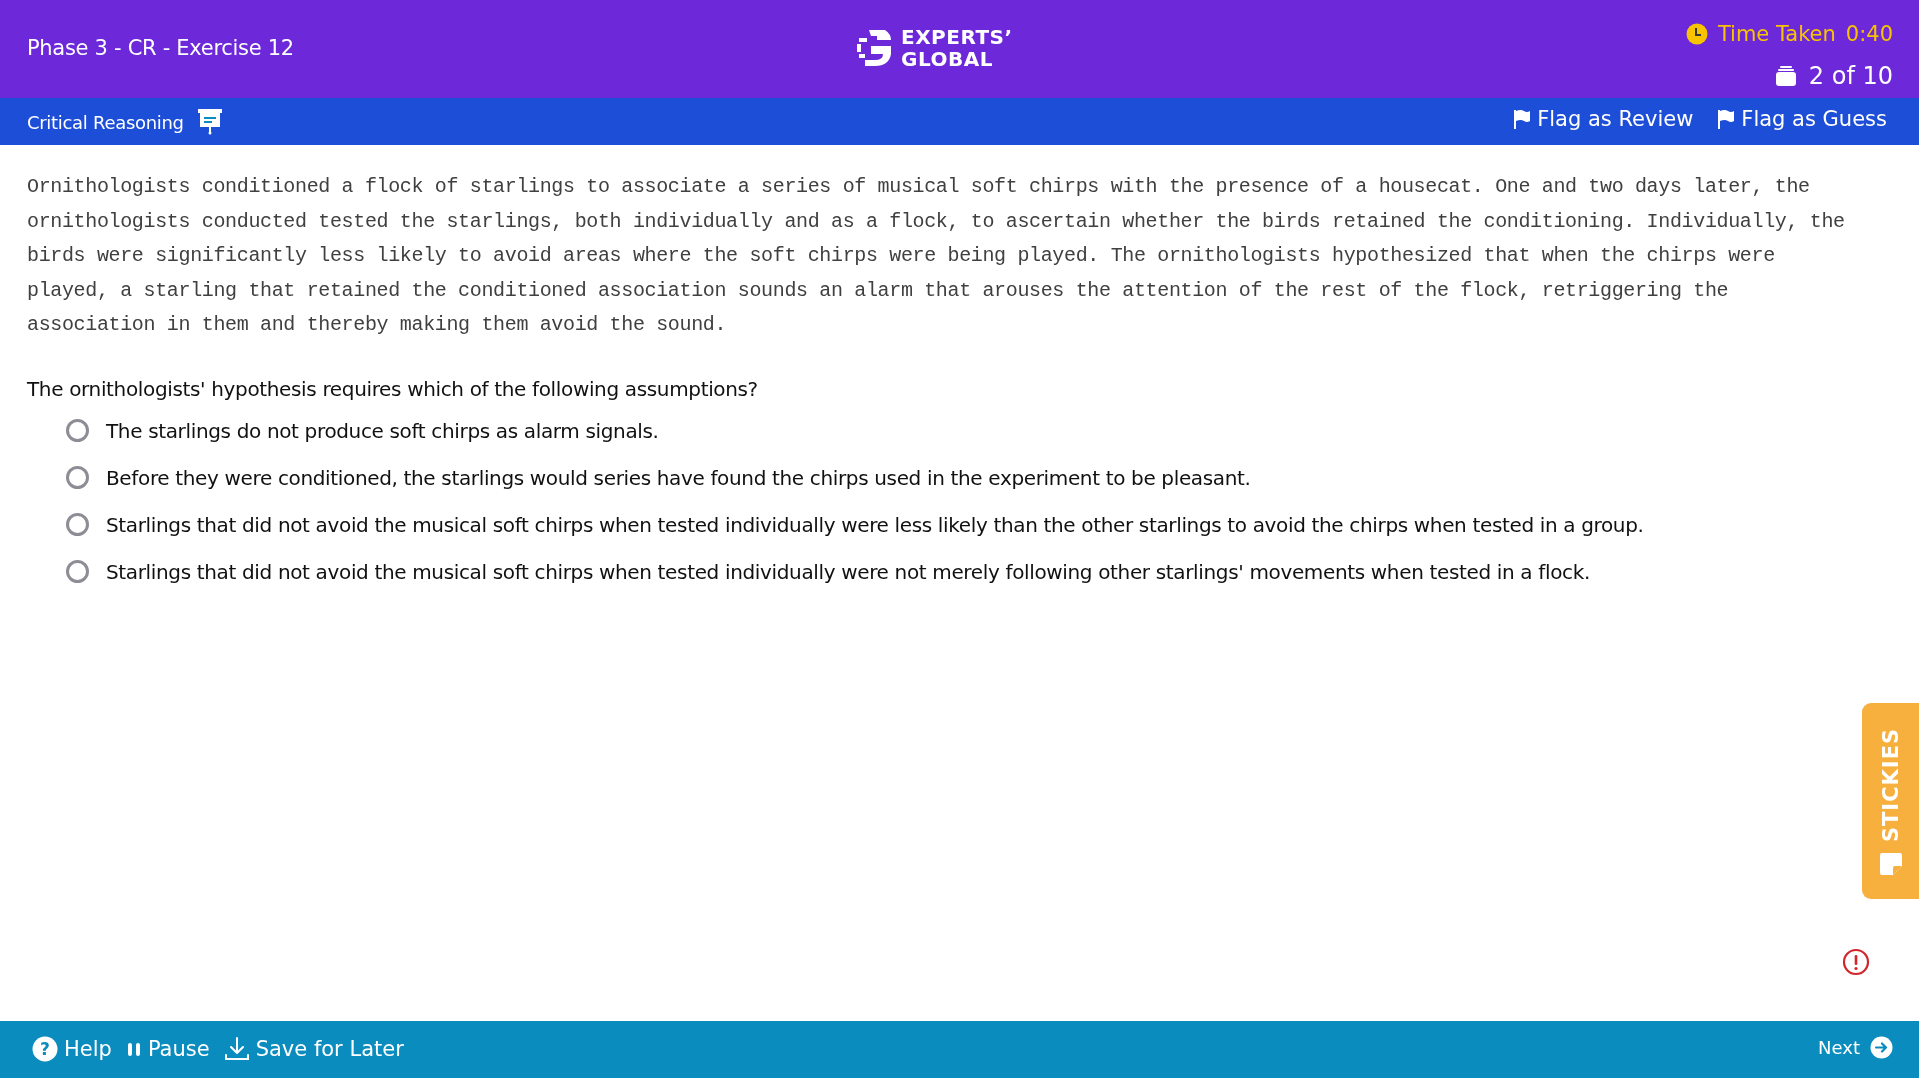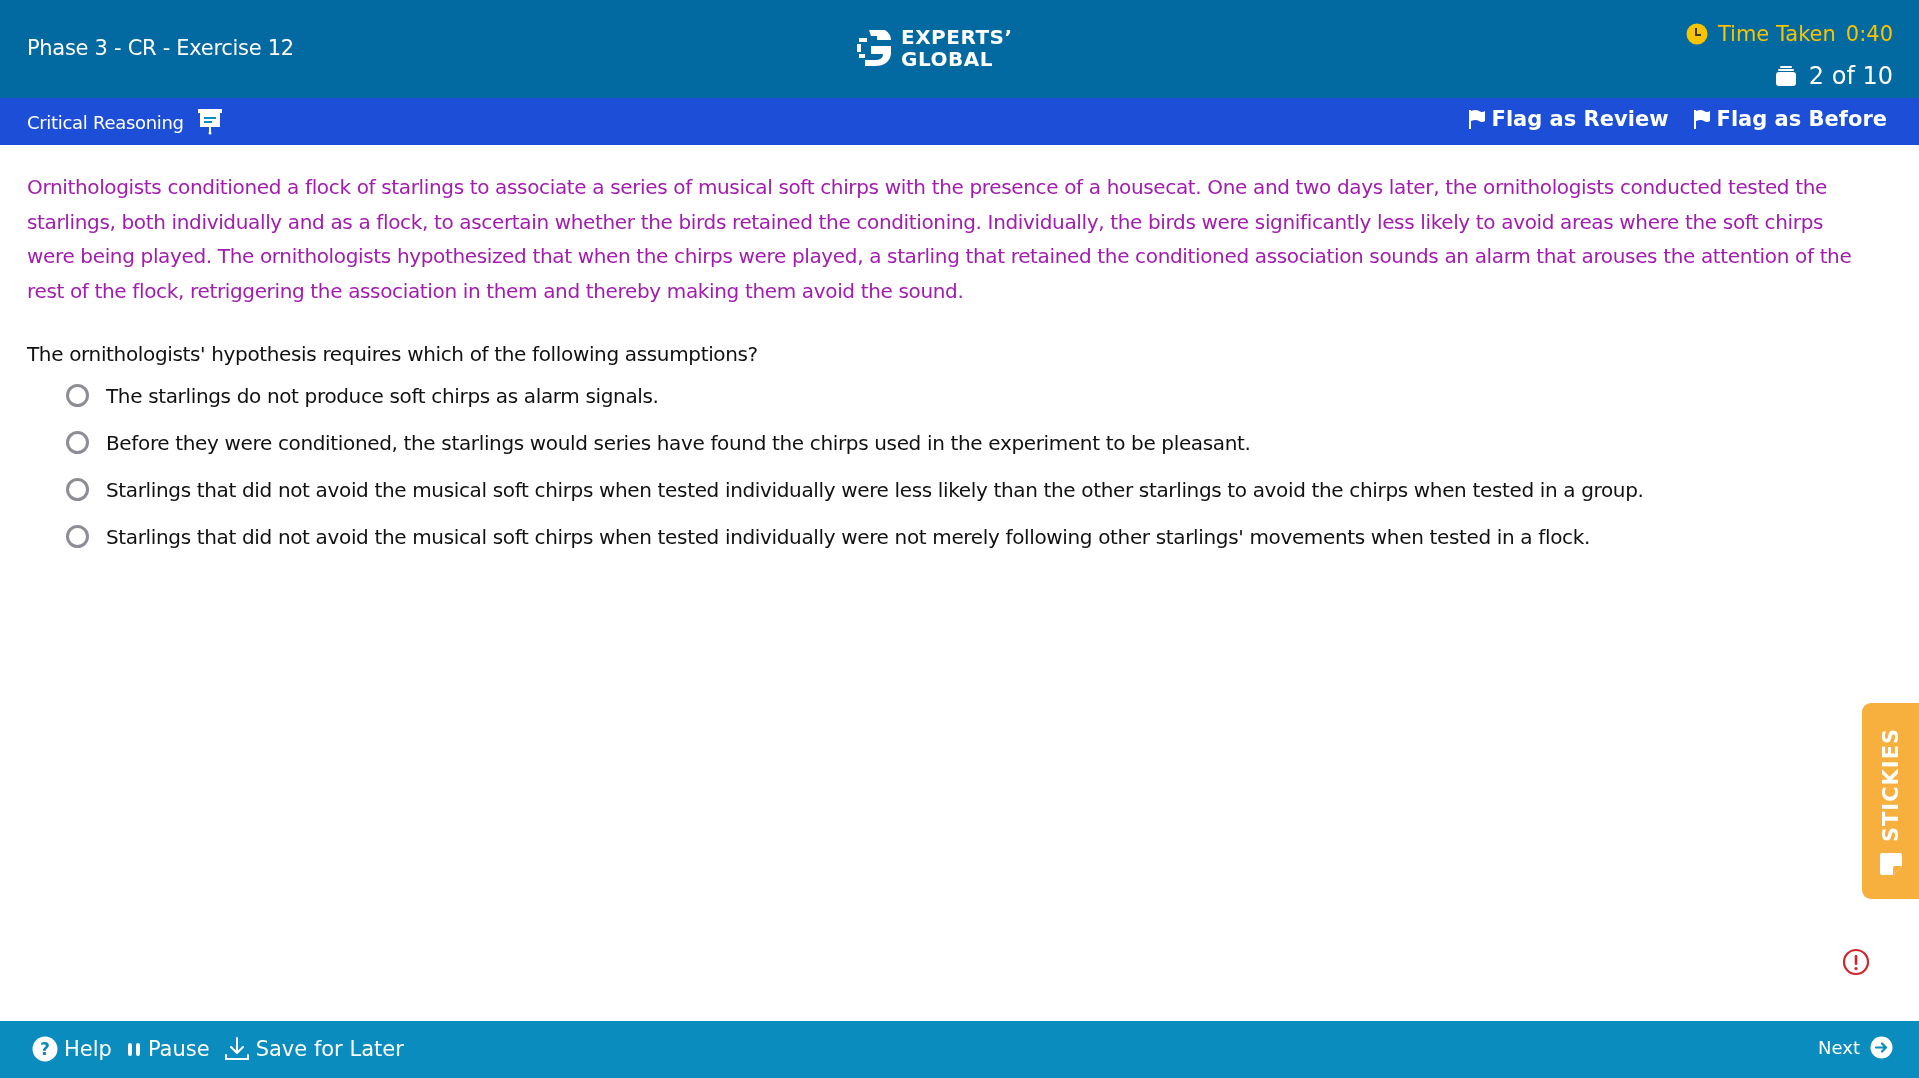--- a/index.html
+++ b/index.html
@@ -1,37 +1,37 @@
 <!DOCTYPE html>
 <html><head>
 <meta charset="utf-8">
 <style>
   * { box-sizing: border-box; margin: 0; padding: 0; }
   html, body { width: 1919px; height: 1078px; overflow: hidden; background: #ffffff; }
   body { font-family: "DejaVu Sans", sans-serif; color: #111; position: relative; }
 
-  .topbar { position: absolute; left: 0; top: 0; width: 1919px; height: 98px; background: #0369a1; color: #fff; }
+  .topbar { position: absolute; left: 0; top: 0; width: 1919px; height: 98px; background: #6d28d9; color: #fff; }
   .exercise-title { position: absolute; left: 27px; top: 36px; font-size: 21px; letter-spacing: -0.3px; }
   .logo { position: absolute; left: 855px; top: 26px; display: flex; gap: 8px; }
   .logo-mark { width: 38px; height: 44px; }
   .logo-text { font-family: "DejaVu Sans", sans-serif; font-weight: bold; font-size: 20px; line-height: 22px; letter-spacing: 0.5px; color: #fff; }
   .timer { position: absolute; right: 26px; top: 22px; display: flex; align-items: center; gap: 10px; color: #f8c400; font-size: 21px; }
   .timer .clock { width: 22px; height: 22px; }
   .counter { position: absolute; right: 26px; top: 62px; display: flex; align-items: center; gap: 12px; color: #fff; font-size: 24px; }
   .counter .stack { width: 22px; height: 22px; }
 
   .subbar { position: absolute; left: 0; top: 98px; width: 1919px; height: 47px; background: #1d4ed8; color: #fff; }
   .section-label { position: absolute; left: 27px; top: 11px; font-size: 18px; letter-spacing: -0.3px; display: flex; align-items: center; gap: 14px; }
   .section-label svg { width: 24px; height: 26px; }
   .flags { position: absolute; right: 32px; top: 9px; display: flex; gap: 24px; font-size: 21px; }
-  .flag-btn { display: flex; align-items: center; gap: 6px; cursor: pointer; font-weight: bold; }
+  .flag-btn { display: flex; align-items: center; gap: 6px; cursor: pointer; }
   .flag-btn svg { width: 18px; height: 20px; }
 
   .content { position: absolute; left: 27px; top: 170px; width: 1840px; }
-  .passage { font-size: 20px; line-height: 34.5px; letter-spacing: -0.35px; color: #a21caf; }
+  .passage { font-size: 20px; line-height: 34.5px; letter-spacing: -0.35px; color: #404040; font-family: Liberation Mono, monospace; }
   .stem { margin-top: 34px; font-size: 20px; letter-spacing: -0.35px; }
   .options { margin-top: 18px; margin-left: 39px; }
   .option { display: flex; height: 47px; font-size: 20px; letter-spacing: -0.35px; cursor: pointer; }
   .radio { width: 23px; height: 23px; border: 3px solid #8d8d95; border-radius: 50%; margin-right: 17px; flex-shrink: 0; background: #fff; }
 
   .stickies { position: absolute; left: 1862px; top: 703px; width: 57px; height: 196px; background: #f7b03e; border-radius: 9px 0 0 9px; color: #fff; }
   .stickies-label { position: absolute; left: 50%; top: 82px; transform: translate(-50%, -50%) rotate(-90deg); font-weight: bold; font-size: 21px; letter-spacing: 1px; white-space: nowrap; }
   .stickies-icon { position: absolute; left: 16px; top: 148px; width: 26px; height: 26px; }
 
   .alert-icon { position: absolute; left: 1842px; top: 948px; width: 28px; height: 28px; }
@@ -101,21 +101,21 @@
         <rect x="1" y="1" width="2" height="19" fill="#fff"></rect>
         <path d="M3 2 Q8 0 11 2 Q14 4 17 2 L17 12 Q14 14 11 12 Q8 10 3 12 Z" fill="#fff"></path>
       </svg>
       <span>Flag as Review</span>
     </div>
     <div class="flag-btn">
       <svg viewBox="0 0 18 20">
         <rect x="1" y="1" width="2" height="19" fill="#fff"></rect>
         <path d="M3 2 Q8 0 11 2 Q14 4 17 2 L17 12 Q14 14 11 12 Q8 10 3 12 Z" fill="#fff"></path>
       </svg>
-      <span>Flag as Before</span>
+      <span>Flag as Guess</span>
     </div>
   </div>
 </div>
 
 <div class="content">
   <p class="passage">Ornithologists conditioned a flock of starlings to associate a series of musical soft chirps with the presence of a housecat. One and two days later, the ornithologists conducted tested the starlings, both individually and as a flock, to ascertain whether the birds retained the conditioning. Individually, the birds were significantly less likely to avoid areas where the soft chirps were being played. The ornithologists hypothesized that when the chirps were played, a starling that retained the conditioned association sounds an alarm that arouses the attention of the rest of the flock, retriggering the association in them and thereby making them avoid the sound.</p>
   <p class="stem">The ornithologists' hypothesis requires which of the following assumptions?</p>
   <div class="options">
     <div class="option">
       <span class="radio"></span>

